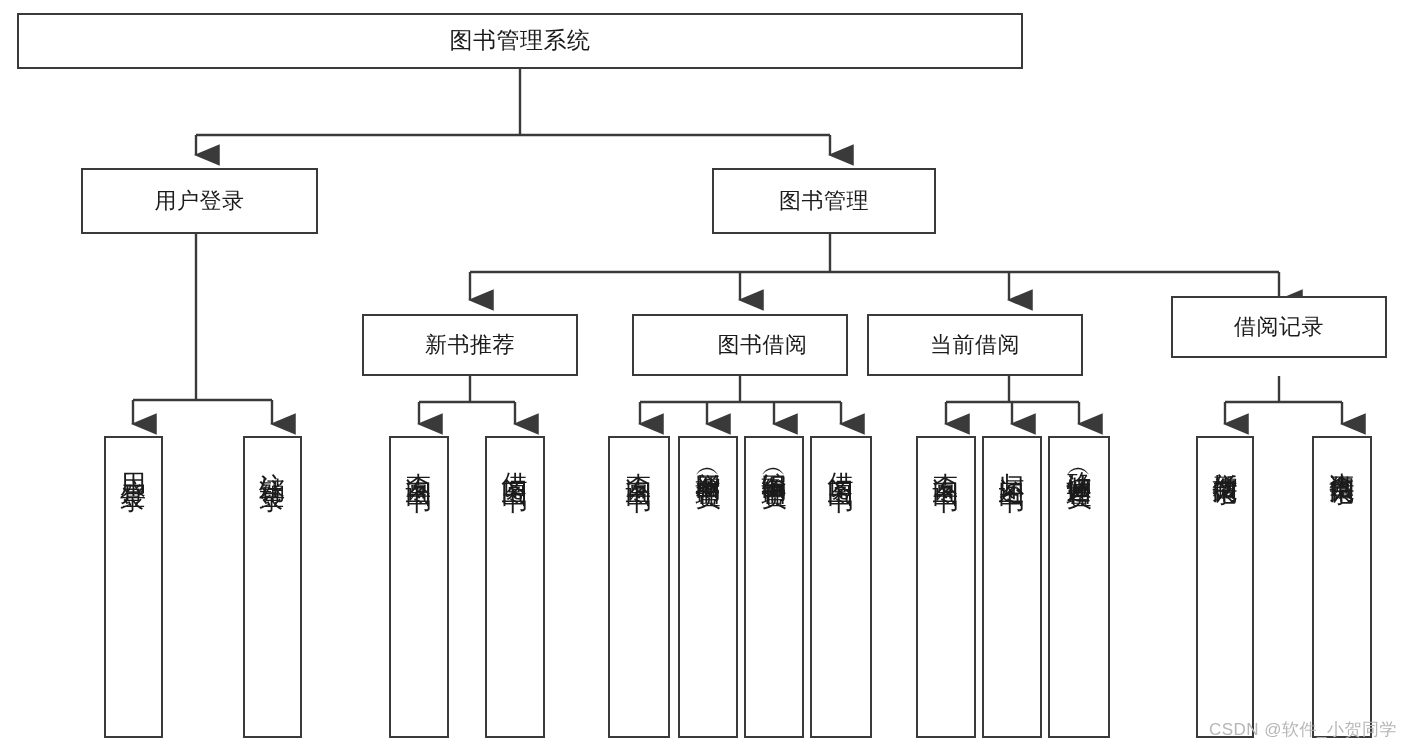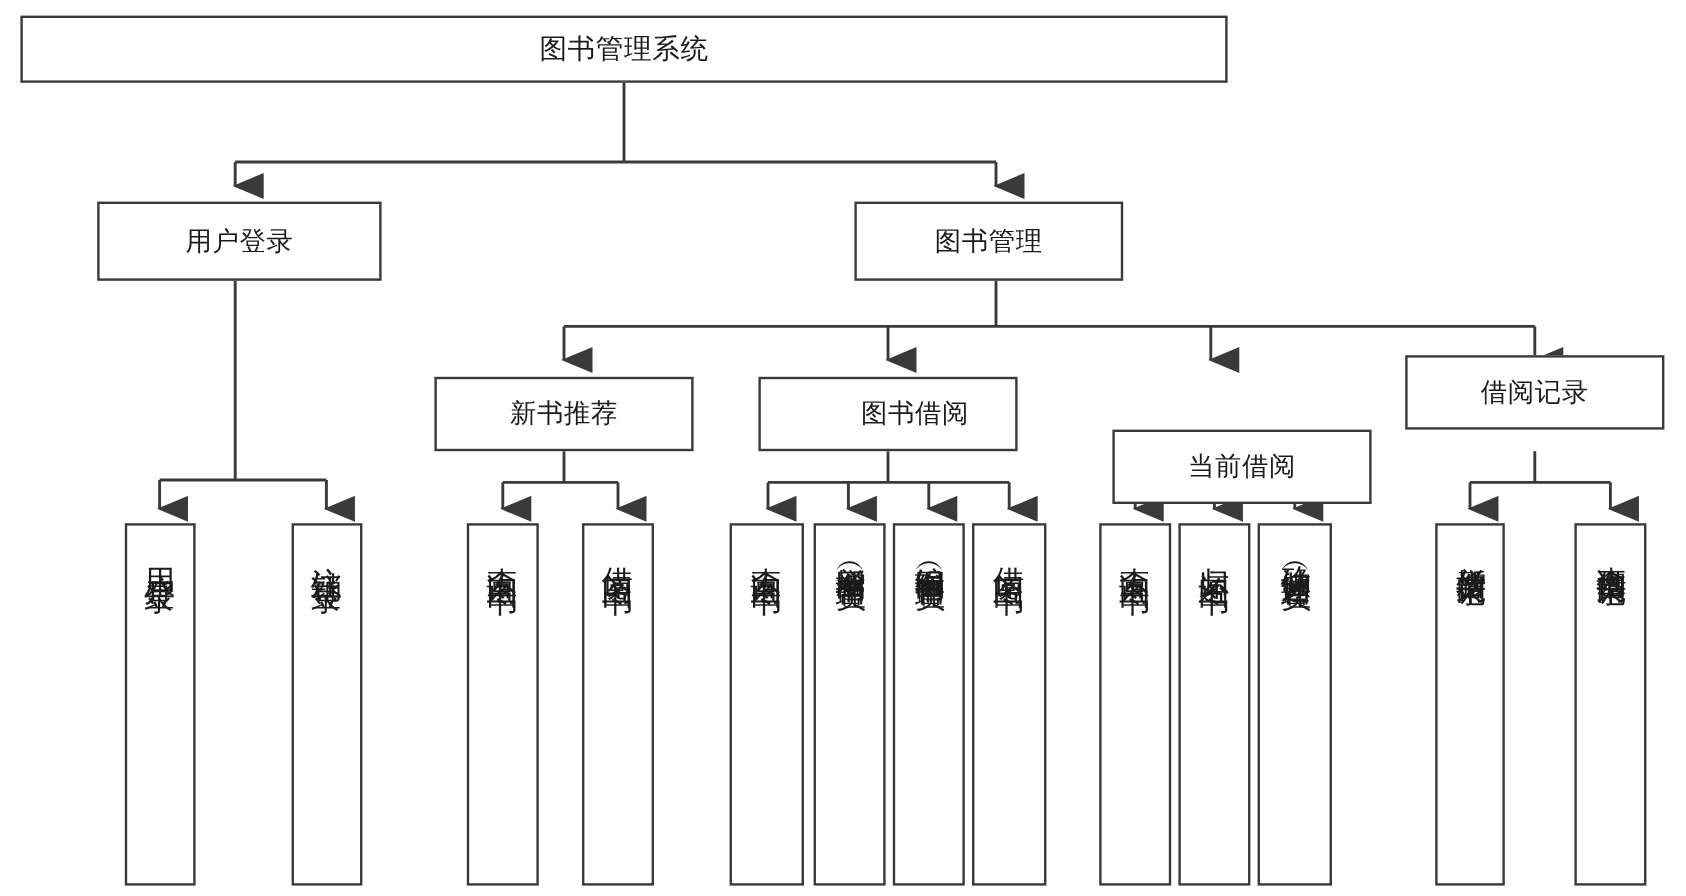--- a/index.html
+++ b/index.html
@@ -140,21 +140,21 @@
   <div class="node horiz" style="left:712px; top:168px; width:224px; height:66px;">
     <span class="lbl">图书管理</span>
   </div>
 
   <div class="node horiz" style="left:362px; top:314px; width:216px; height:62px;">
     <span class="lbl">新书推荐</span>
   </div>
   <div class="node horiz" style="left:632px; top:314px; width:216px; height:62px;padding-left:45px;">
     <span class="lbl">图书借阅</span>
   </div>
-  <div class="node horiz" style="left:927px; top:314px; width:216px; height:62px;margin-top:44px;">
+  <div class="node horiz" style="left:867px; top:314px; width:216px; height:62px;">
     <span class="lbl">当前借阅</span>
   </div>
   <div class="node horiz" style="left:1171px; top:296px; width:216px; height:62px;">
     <span class="lbl">借阅记录</span>
   </div>
 
   <div class="node vert" style="left:104px; top:436px; width:59px; height:302px;">
     <span class="lbl">用户登录</span>
   </div>
   <div class="node vert" style="left:243px; top:436px; width:59px; height:302px;">
@@ -191,14 +191,15 @@
     <span class="lbl">确认归还（管理员）</span>
   </div>
 
   <div class="node vert long" style="left:1196px; top:436px; width:58px; height:302px;">
     <span class="lbl">新增借阅记录</span>
   </div>
   <div class="node vert long" style="left:1312px; top:436px; width:60px; height:302px;">
     <span class="lbl">查询借阅记录</span>
   </div>
 
+  <div class="watermark">CSDN @软件_小贺同学</div>
 
 </div>
 
 </body></html>

